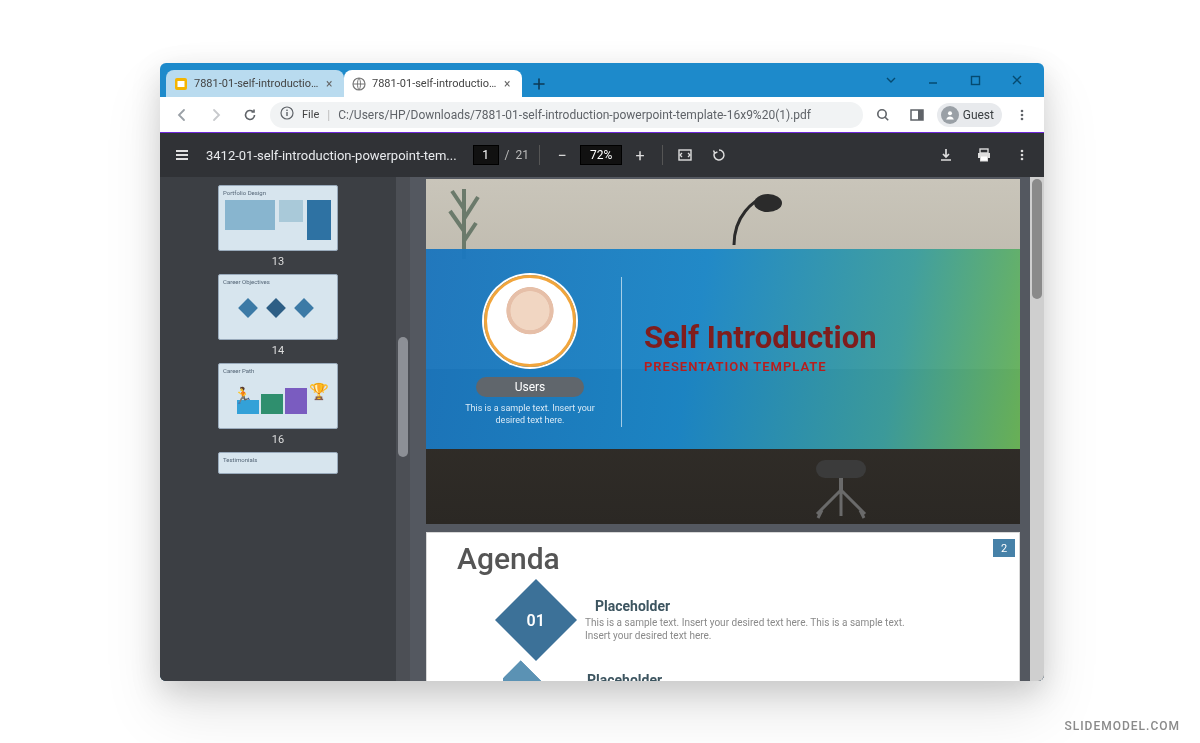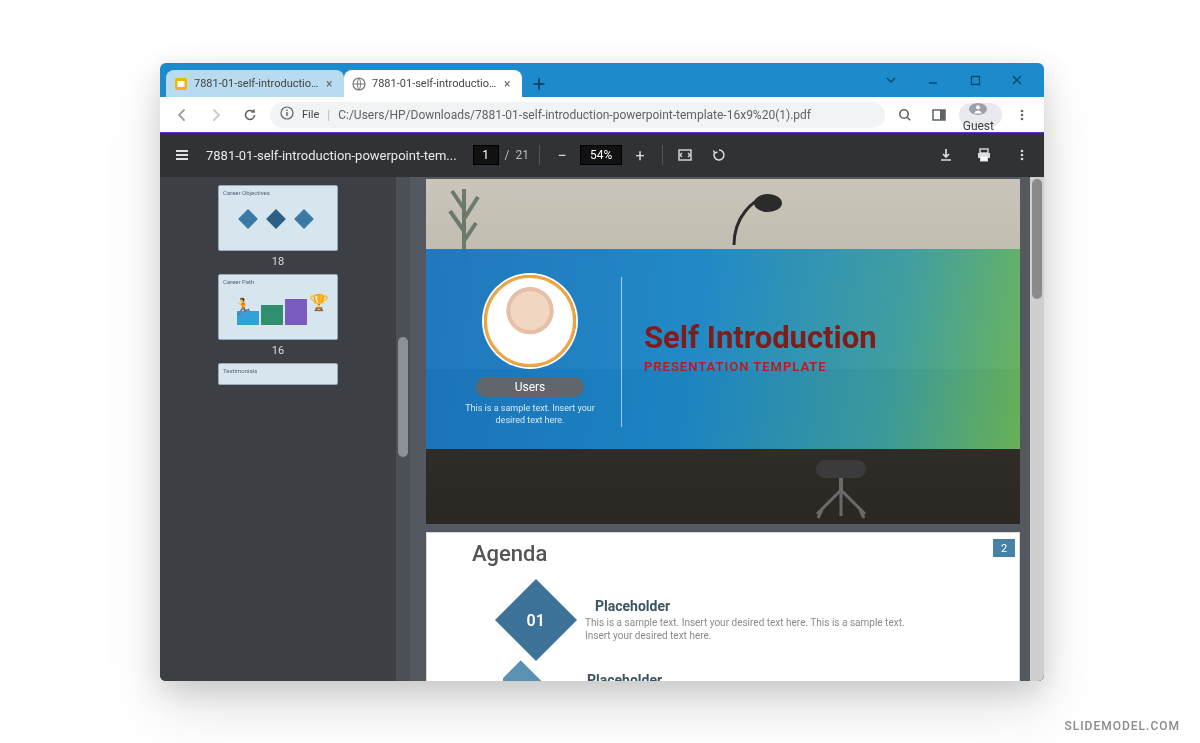--- a/index.html
+++ b/index.html
@@ -45,21 +45,21 @@
   .url-field {
     flex: 1 1 auto; height: 26px; background:#f1f3f4; border-radius: 14px;
     display:flex; align-items:center; padding:0 10px; gap:8px; font-size:12px; color:#5f6368;
   }
   .url-text { overflow:hidden; text-overflow:ellipsis; white-space:nowrap; }
   .file-chip { font-size:11px; color:#444; }
   .url-sep { color:#bbb; }
   .rightbtn { width:28px; height:28px; display:flex; align-items:center; justify-content:center; color:#5f6368; }
   .guest-pill {
     height:24px; border-radius:12px; background:#e8eaed; display:flex; align-items:center;
-    padding:0 8px 0 4px; gap:4px; font-size:12px; color:#3c4043;flex-direction:column;
+    padding:0 8px 0 4px; gap:4px; font-size:12px; color:#3c4043;
   }
   .guest-pill .avatar-circle { width:18px; height:18px; border-radius:50%; background:#9aa0a6; display:flex; align-items:center; justify-content:center; }
 
   
   .pdf-toolbar {
     background:#303236; height: 44px; display:flex; align-items:center; color:#e0e0e0;
     padding: 0 8px; gap:10px; font-size:13px;
   }
   .hamburger { width:28px; height:28px; display:flex; align-items:center; justify-content:center; }
   .pdf-title { font-size:13px; color:#e8eaed; max-width:260px; overflow:hidden; text-overflow:ellipsis; white-space:nowrap; }
@@ -133,21 +133,21 @@
 
   
   .slide2 {
     position:absolute; left:16px; right:24px; top:355px;
     height:200px; background:#fff; border:1px solid #d8d8d8;
   }
   .slide2 .pagebadge {
     position:absolute; right:4px; top:6px; width:22px; height:18px; background:#4681a8;
     color:#fff; font-size:11px; display:flex; align-items:center; justify-content:center;
   }
-  .slide2 .agenda-title { position:absolute; left:30px; top:8px; font-size:22px; font-weight:500; color:#555;margin-left:15px; }
+  .slide2 .agenda-title { position:absolute; left:30px; top:8px; font-size:30px; font-weight:500; color:#555; }
   .item-row { position:absolute; left:80px; display:flex; align-items:center; gap:20px; }
   .item-row.r1 { top:58px; }
   .item-row.r2 { top:126px; }
   .diamond {
     width:58px; height:58px; background:#3c7198; transform:rotate(45deg);
     display:flex; align-items:center; justify-content:center;
   }
   .diamond span { transform:rotate(-45deg); color:#fff; font-weight:600; font-size:16px; }
   .diamond.half { width:50px; height:50px; background:#5b92b4; clip-path: polygon(0 0, 100% 0, 100% 50%, 50% 100%, 0 50%); transform:rotate(45deg) translateY(16px); }
   .ph-title { font-size:14px; font-weight:700; color:#3d5560;padding-left:10px; }
@@ -276,33 +276,33 @@
         </svg>
       </div>
   </div>
 
   <div class="pdf-toolbar">
     <div class="hamburger">
         <svg width="16" height="16" viewBox="0 0 16 16">
           <path d="M2 4h12M2 8h12M2 12h12" stroke="#e0e0e0" stroke-width="1.8"></path>
         </svg>
       </div>
-    <div class="pdf-title">7881-01-self-introduction-powerpoint-tem...</div>
+    <div class="pdf-title">3412-01-self-introduction-powerpoint-tem...</div>
 
     <div style="display:flex; align-items:center; gap:6px; margin-left:6px;">
       <span class="page-input">1</span>
       <span class="page-total">/</span>
       <span class="page-total">21</span>
     </div>
 
     <div class="vsep"></div>
 
     <div class="zoomgrp">
       <div class="zbtn">−</div>
-      <span class="zoom-input">54%</span>
+      <span class="zoom-input">72%</span>
       <div class="zbtn">+</div>
     </div>
 
     <div class="vsep"></div>
 
     <div class="zbtn">
         <svg width="16" height="16" viewBox="0 0 16 16">
           <rect x="2" y="3" width="12" height="10" fill="none" stroke="#ddd" stroke-width="1.4"></rect>
           <path d="M5 6l-2 2 2 2M11 6l2 2-2 2" stroke="#ddd" stroke-width="1.3" fill="none"></path>
         </svg>
@@ -334,29 +334,38 @@
           <circle cx="7" cy="3" r="1.3" fill="#ddd"></circle>
           <circle cx="7" cy="7" r="1.3" fill="#ddd"></circle>
           <circle cx="7" cy="11" r="1.3" fill="#ddd"></circle>
         </svg>
       </div>
   </div>
 
   <div class="pdf-body">
 
     <div class="thumbrail">
+      <div class="thumb">
+        <div class="card">
+          <span class="mini-text" style="left:4px; top:3px;">Portfolio Design</span>
+          <div class="mini-strip" style="left:6px; top:14px; width:50px; height:30px; background:#88b5cf;"></div>
+          <div class="mini-strip" style="left:60px; top:14px; width:24px; height:22px; background:#a9c9d9;"></div>
+          <div class="mini-strip" style="left:88px; top:14px; width:24px; height:40px; background:#2e72a3;"></div>
+        </div>
+        <div class="num">13</div>
+      </div>
 
       <div class="thumb">
         <div class="card">
           <span class="mini-text" style="left:4px; top:3px;">Career Objectives</span>
           <div class="mini-dia" style="left:22px; top:26px; background:#3c7aa6;"></div>
           <div class="mini-dia" style="left:50px; top:26px; background:#2d5e85;"></div>
           <div class="mini-dia" style="left:78px; top:26px; background:#3c7aa6;"></div>
         </div>
-        <div class="num">18</div>
+        <div class="num">14</div>
       </div>
 
 
       <div class="thumb">
         <div class="card">
           <span class="mini-text" style="left:4px; top:3px;">Career Path</span>
           <div style="position:absolute; left:18px; top:36px; width:22px; height:14px; background:#33a1d8;"></div>
           <div style="position:absolute; left:42px; top:30px; width:22px; height:20px; background:#2f8f6e;"></div>
           <div style="position:absolute; left:66px; top:24px; width:22px; height:26px; background:#7a5cc0;"></div>
           <div style="position:absolute; left:90px; top:18px; width:14px; height:14px;">🏆</div>

